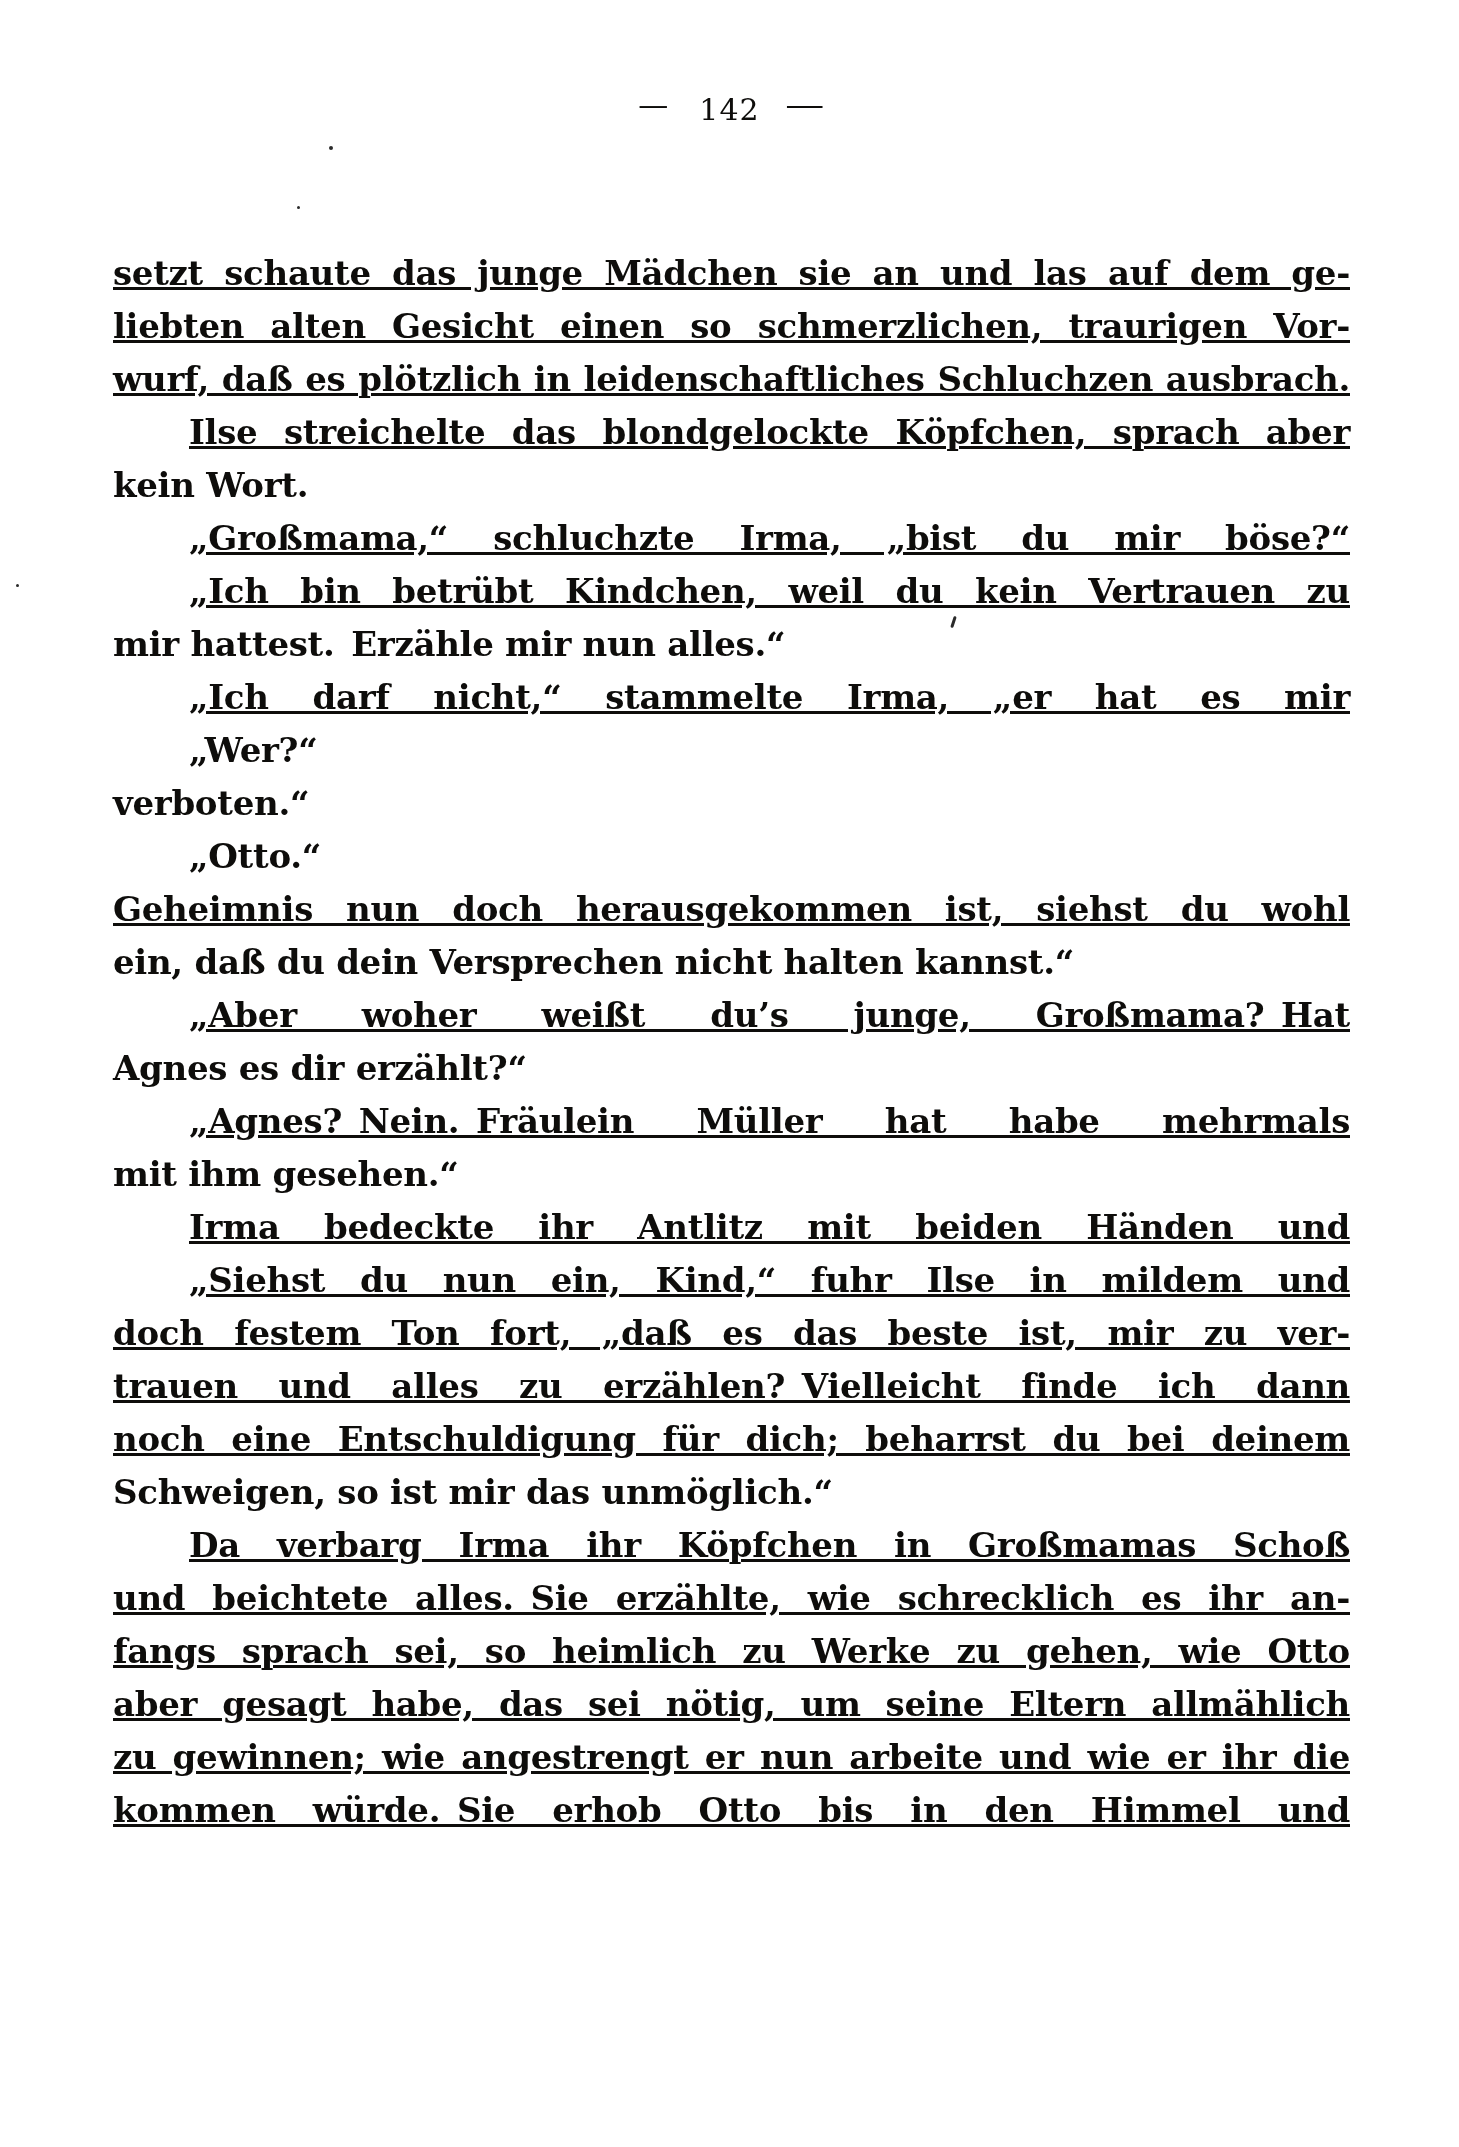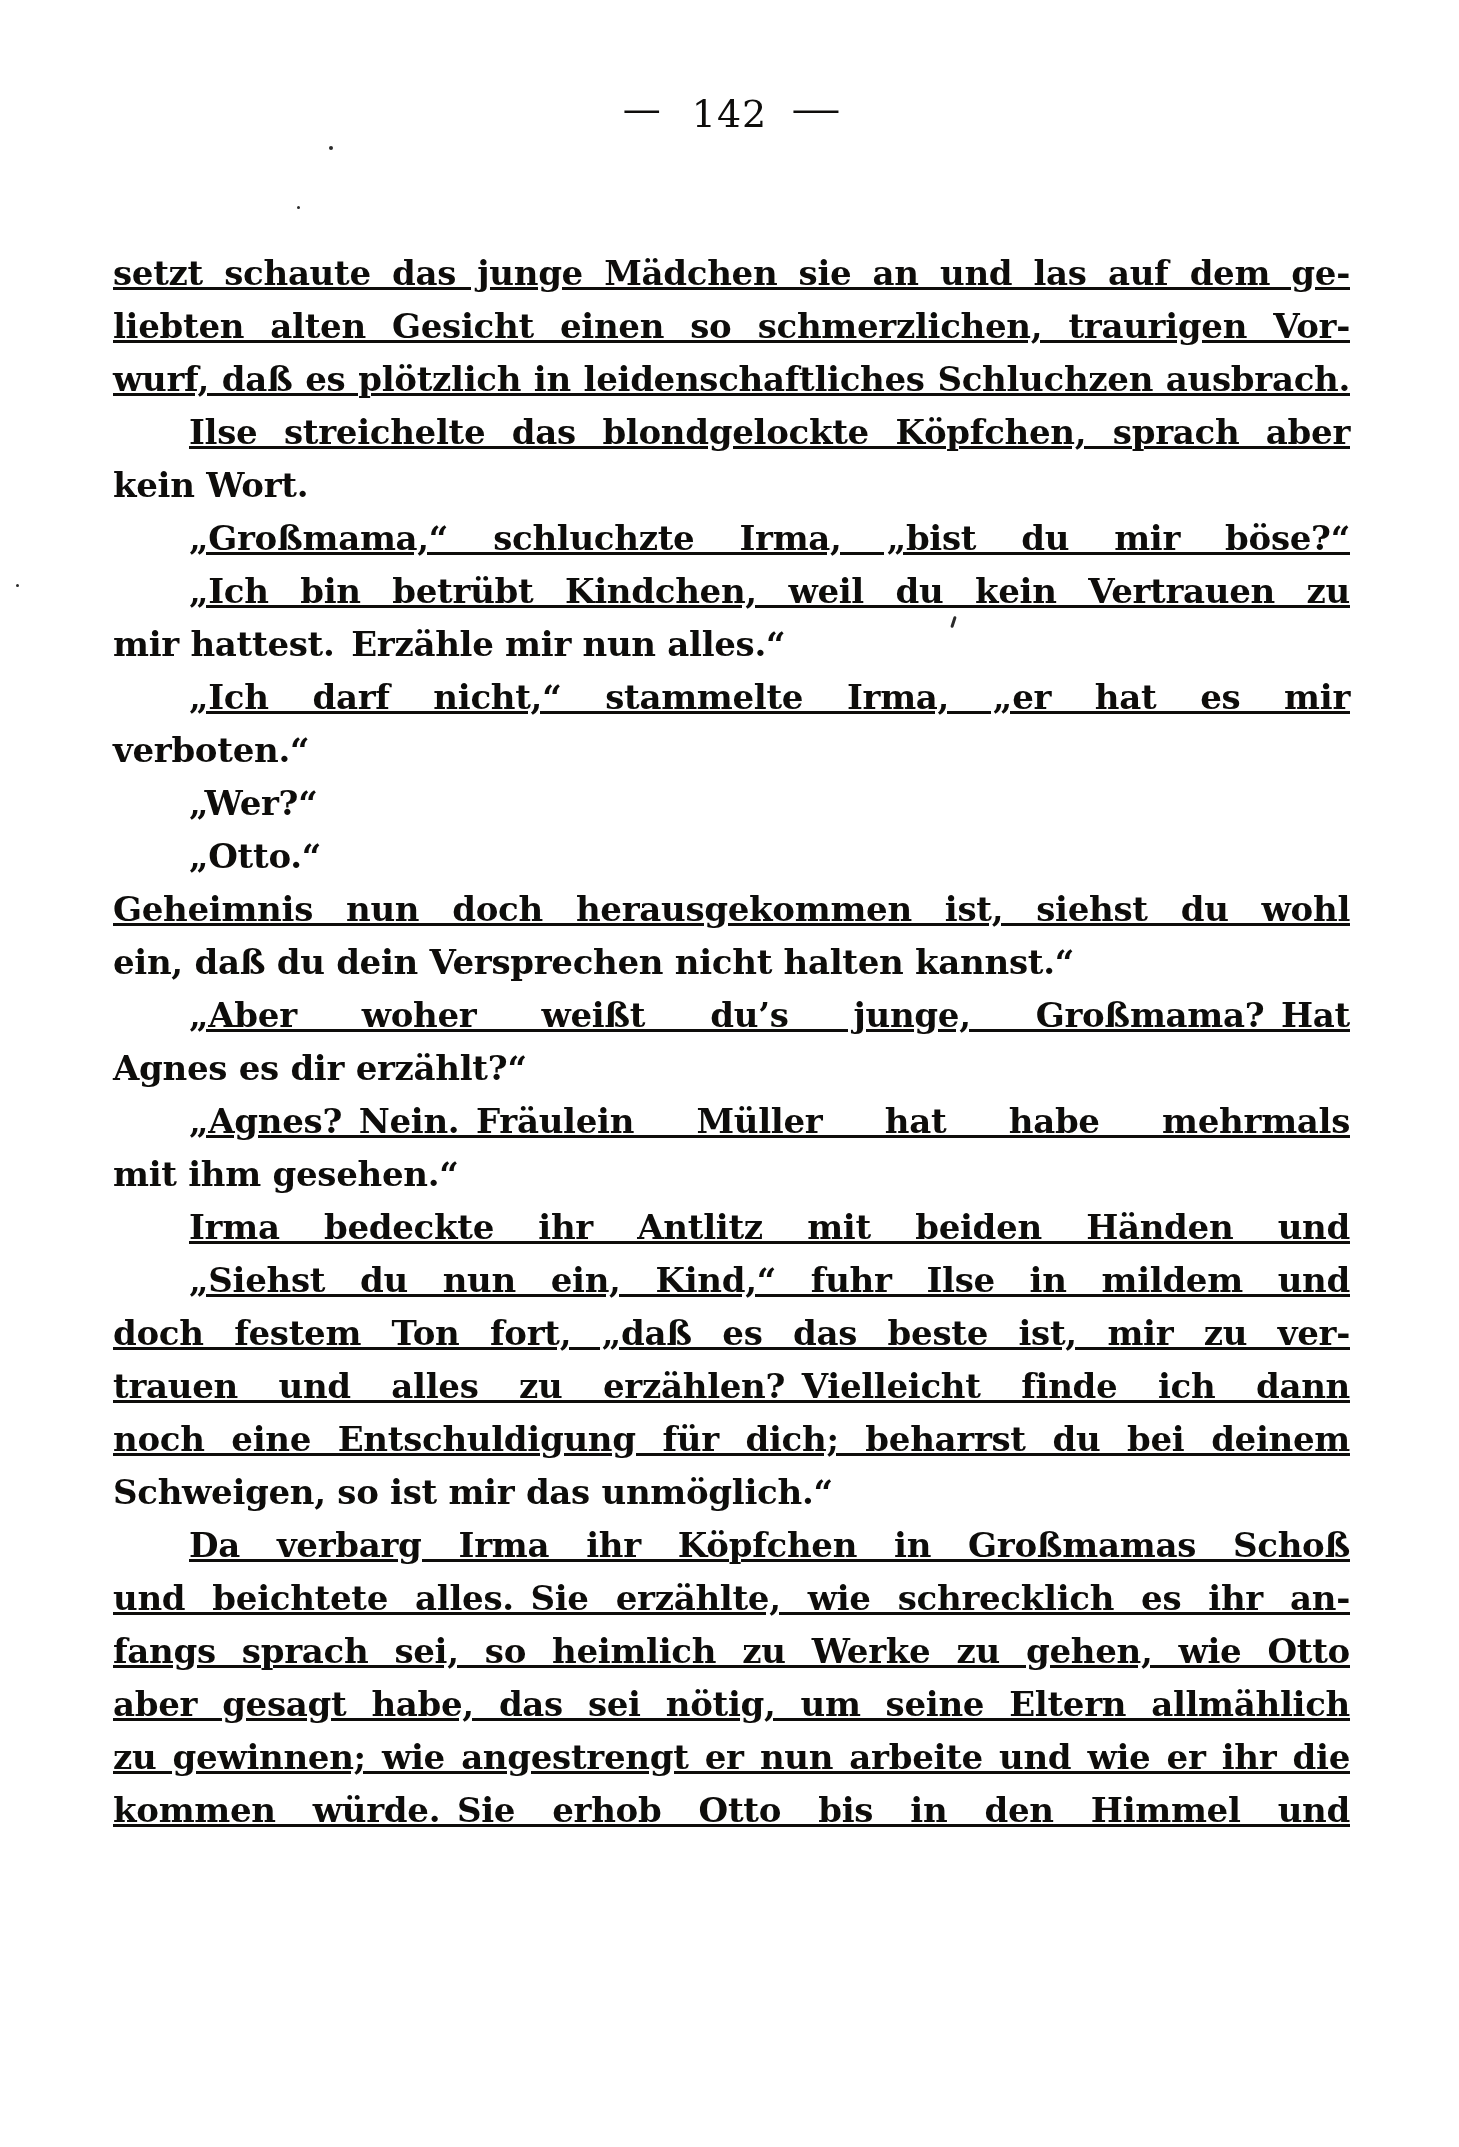--- a/index.html
+++ b/index.html
@@ -12,21 +12,21 @@
     overflow: hidden;
     font-family: "DejaVu Serif", serif;
     color: #0e0d0b;
   }
   .page-header {
     position: absolute;
     top: 92px;
     left: 0;
     width: 100%;
     text-align: center;
-    font-size: 38px;
+    font-size: 30px;
     font-weight: normal;
     letter-spacing: 1px;
   }
   .page-header .dash {
     display: inline-block;
     margin: 0 30px;
     transform: translateY(-5px);
   }
   .page-header .dash.right { transform: translateY(-5px) scaleX(1.3); }
   .page-text {
@@ -65,22 +65,22 @@
   <div class="page-text">
       <div class="line justify">setzt schaute das junge Mädchen sie an und las auf dem ge-</div>
       <div class="line justify">liebten alten Gesicht einen so schmerzlichen, traurigen Vor-</div>
       <div class="line justify">wurf, daß es plötzlich in leidenschaftliches Schluchzen ausbrach.</div>
       <div class="line indent justify">Ilse streichelte das blondgelockte Köpfchen, sprach aber</div>
       <div class="line">kein Wort.</div>
       <div class="line indent justify">„Großmama,“ schluchzte Irma, „bist du mir böse?“</div>
       <div class="line indent justify">„Ich bin betrübt Kindchen, weil du kein Vertrauen zu</div>
       <div class="line">mir hattest. Erzähle mir nun alles.“</div>
       <div class="line indent justify">„Ich darf nicht,“ stammelte Irma, „er hat es mir</div>
+      <div class="line indent">„Wer?“</div>
       <div class="line">verboten.“</div>
-      <div class="line indent">„Wer?“</div>
       <div class="line indent">„Otto.“</div>
       <div class="line justify">Geheimnis nun doch herausgekommen ist, siehst du wohl</div>
       <div class="line">ein, daß du dein Versprechen nicht halten kannst.“</div>
       <div class="line indent justify">„Aber woher weißt du’s junge, Großmama? Hat</div>
       <div class="line">Agnes es dir erzählt?“</div>
       <div class="line indent justify">„Agnes? Nein. Fräulein Müller hat habe mehrmals</div>
       <div class="line">mit ihm gesehen.“</div>
       <div class="line indent justify">Irma bedeckte ihr Antlitz mit beiden Händen und</div>
       <div class="line indent justify">„Siehst du nun ein, Kind,“ fuhr Ilse in mildem und</div>
       <div class="line justify">doch festem Ton fort, „daß es das beste ist, mir zu ver-</div>

